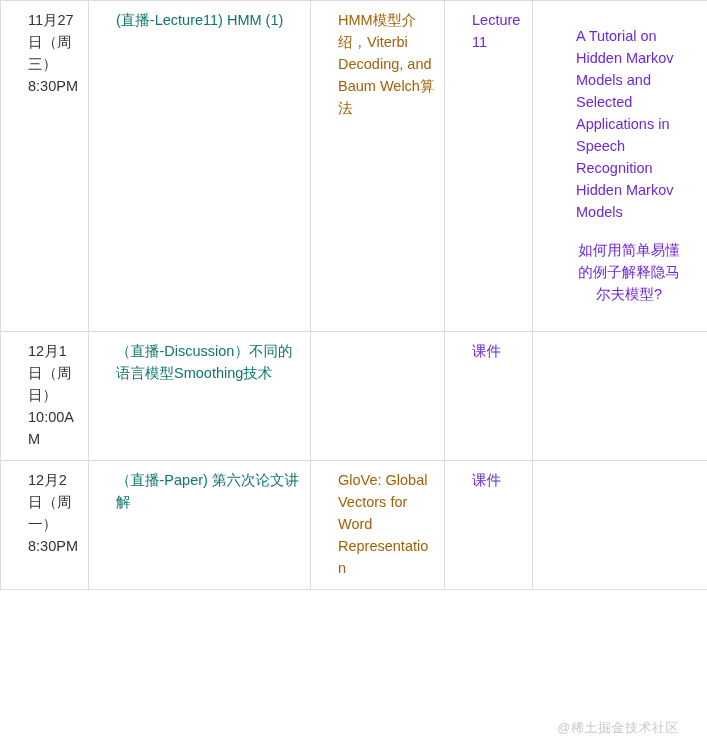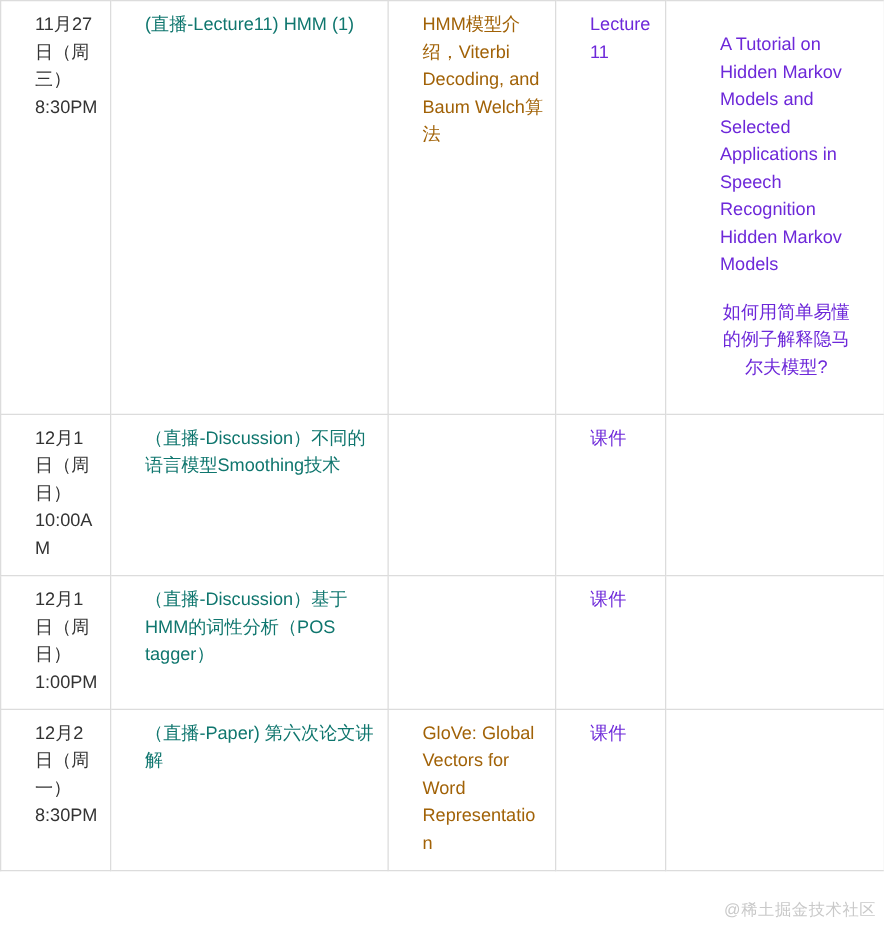--- a/index.html
+++ b/index.html
@@ -46,21 +46,21 @@
     text-decoration: none;
     cursor: pointer;
   }
 
   .ref-line { display: block; }
   .ref-group { margin: 16px; }
   .ref-group + .ref-group { margin-top: 0; text-align: center; }
 
   .watermark {
     position: absolute;
-    right: 6px;
+    right: 28px;
     bottom: 6px;
     font-size: 13px;
     color: #c9c9c9;
     letter-spacing: 0.5px;
     pointer-events: none;
   }
 </style>
 </head>
 <body>
 
@@ -95,29 +95,20 @@
     <tr>
       <td class="date">12月1日（周日）10:00AM</td>
       <td class="title">（直播-Discussion）不同的语言模型Smoothing技术</td>
       <td class="topic"></td>
       <td class="slides">
         <a class="link">课件</a>
       </td>
       <td class="refs"></td>
     </tr>
 
-    <tr>
-      <td class="date">12月1日（周日）1:00PM</td>
-      <td class="title">（直播-Discussion）基于HMM的词性分析（POS tagger）</td>
-      <td class="topic"></td>
-      <td class="slides">
-        <a class="link">课件</a>
-      </td>
-      <td class="refs"></td>
-    </tr>
 
     <tr>
       <td class="date">12月2日（周一）8:30PM</td>
       <td class="title">（直播-Paper) 第六次论文讲解</td>
       <td class="topic">GloVe: Global Vectors for Word Representation</td>
       <td class="slides">
         <a class="link">课件</a>
       </td>
       <td class="refs"></td>
     </tr>

